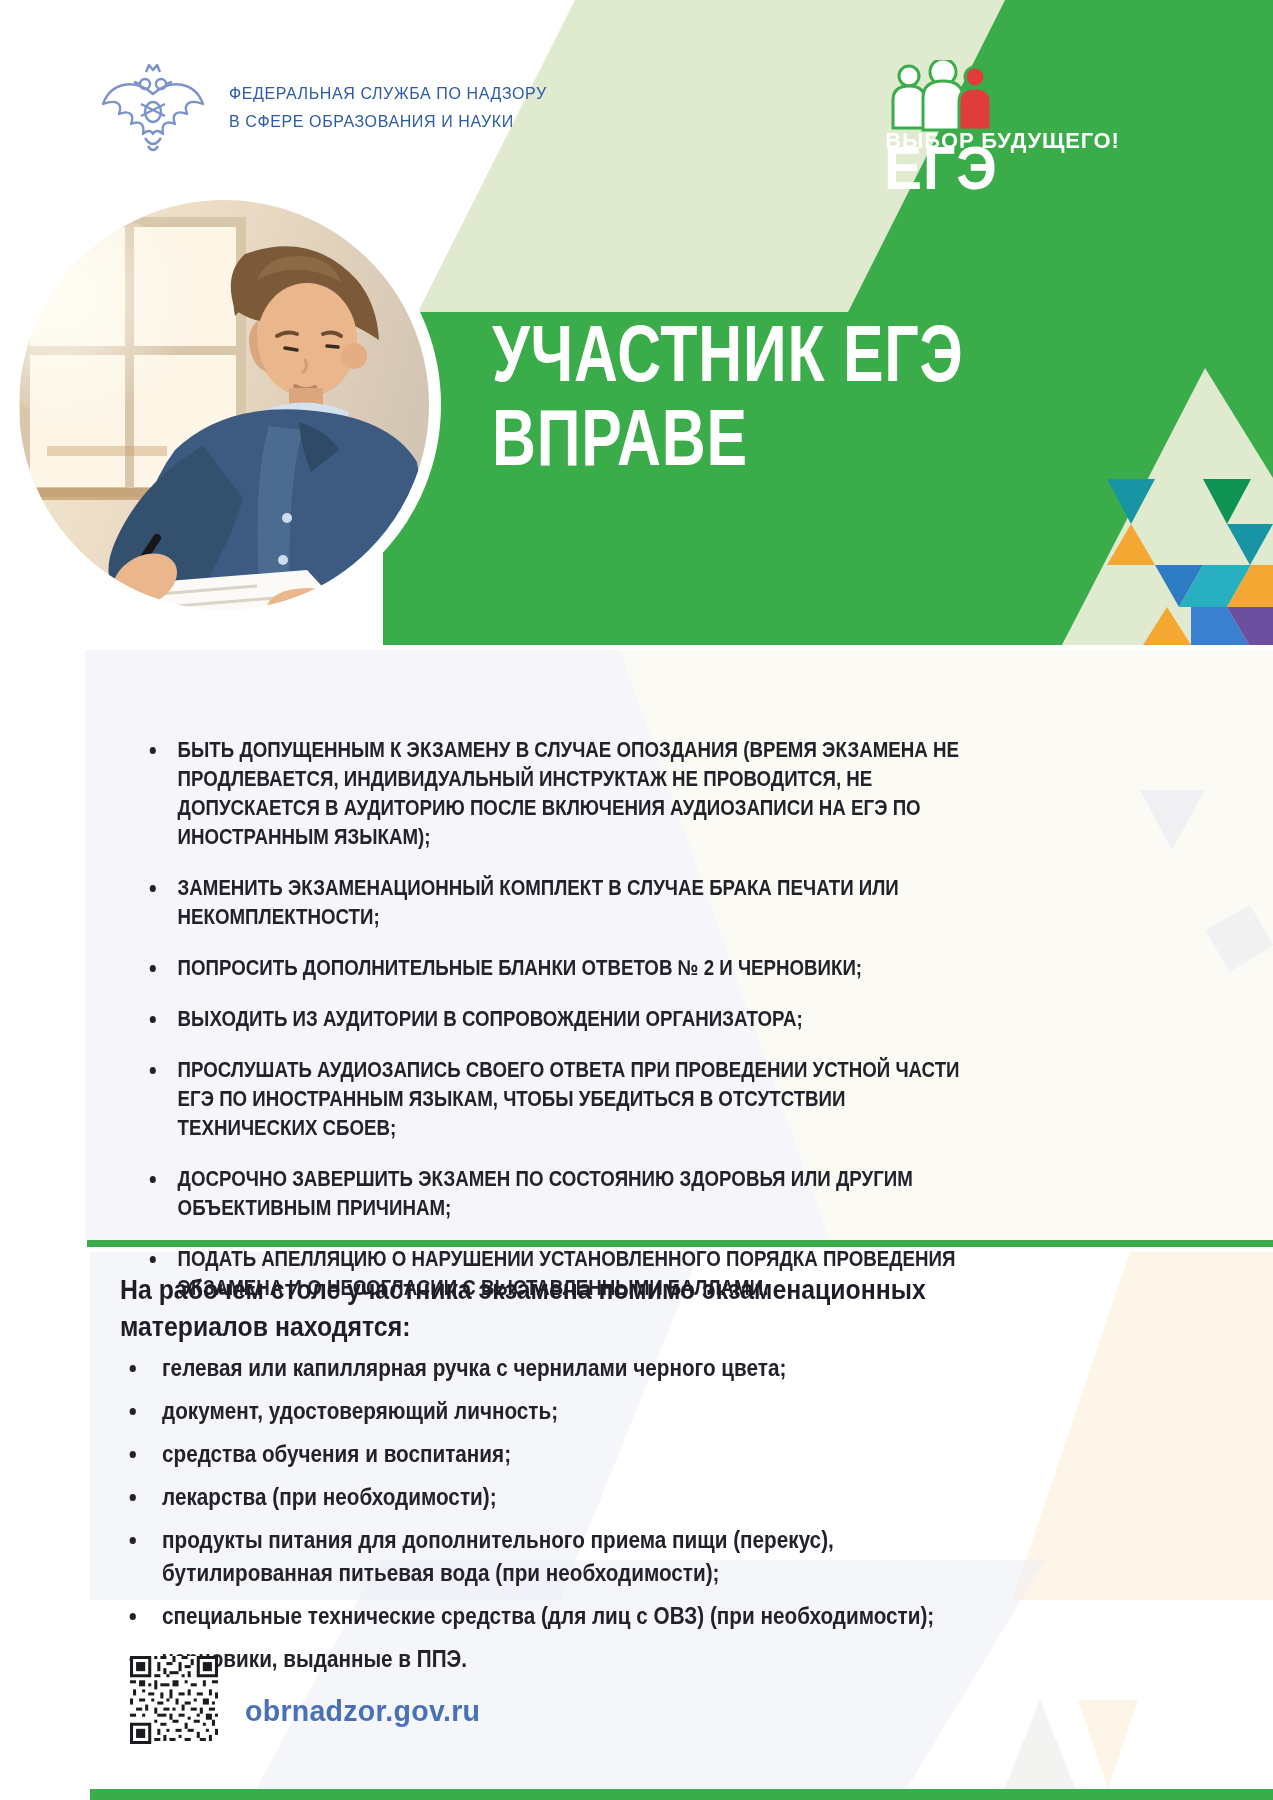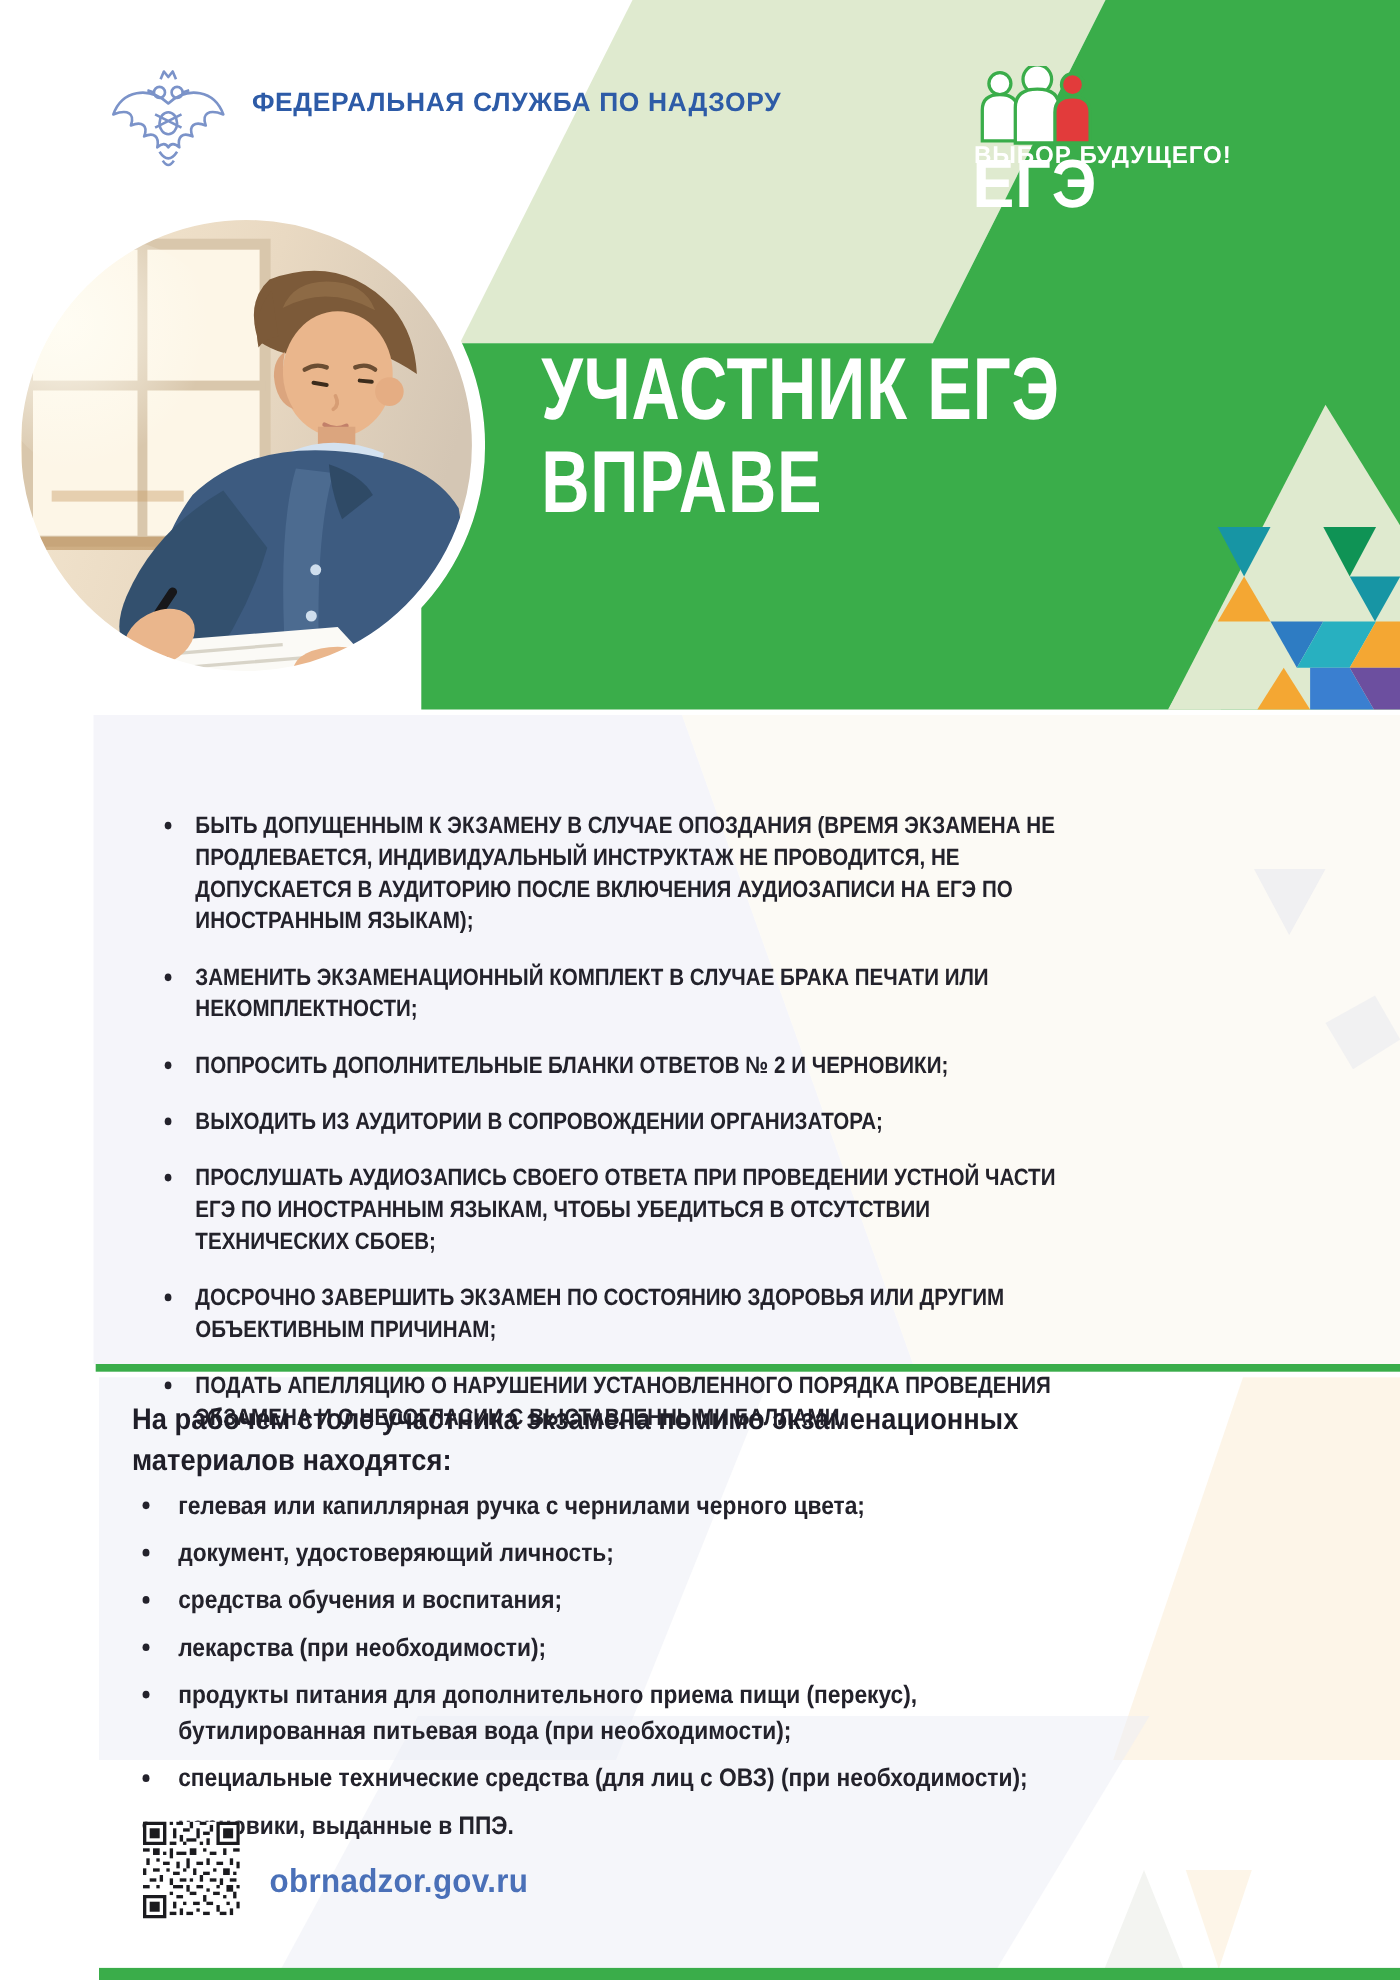--- a/index.html
+++ b/index.html
@@ -10,21 +10,21 @@
     -webkit-font-smoothing:antialiased;
   }
   svg{display:block;}
 
   
   #bg{position:absolute;left:0;top:0;z-index:0;}
 
   
   .agency-text{
     position:absolute;left:229px;top:80px;z-index:5;
-    color:#2d5ba7;font-size:24px;font-weight:bold;line-height:28px;letter-spacing:.6px;
+    color:#2d5ba7;font-size:16px;font-weight:normal;line-height:28px;letter-spacing:.6px;
   }
   .emblem{position:absolute;left:92px;top:58px;z-index:5;}
 
   .ege-logo{position:absolute;left:878px;top:60px;z-index:6;display:flex;align-items:center;flex-direction:column;}
   .ege-word{
     color:#ffffff;font-size:62px;font-weight:bold;letter-spacing:1px;
     transform:scaleX(.92);transform-origin:0 50%;margin-left:6px;
   }
   .ege-slogan{
     position:absolute;left:880px;top:128px;width:245px;z-index:6;text-align:center;
@@ -124,20 +124,21 @@
     <path d="M48 26 L42 24 M74 26 L80 24"></path>
     <path d="M54 14 L57 7 L61 12 L65 7 L68 14"></path>
     <ellipse cx="61" cy="54" rx="8" ry="10"></ellipse>
     <path d="M49 58 L73 46 M49 46 L73 58"></path>
     <path d="M53 80 q8 12 16 0 M56 88 q5 8 10 0"></path>
   </g>
 </svg>
 
 <div class="agency-text">
   <div>ФЕДЕРАЛЬНАЯ СЛУЖБА ПО НАДЗОРУ</div>
+  <div>В СФЕРЕ ОБРАЗОВАНИЯ И НАУКИ</div>
 </div>
 
 <div class="ege-logo">
   <svg width="112" height="72" viewBox="0 0 112 72">
     <g stroke="#3aad4a" stroke-width="3">
       <circle cx="22" cy="16" r="10" fill="#ffffff"></circle>
       <path d="M6 68 V40 q0 -14 16 -14 q16 0 16 14 V68 Z" fill="#ffffff"></path>
       <circle cx="56" cy="12" r="13" fill="#ffffff"></circle>
       <path d="M36 70 V38 q0 -17 20 -17 q20 0 20 17 V70 Z" fill="#ffffff"></path>
       <circle cx="88" cy="17" r="10" fill="#e23b3b"></circle>

